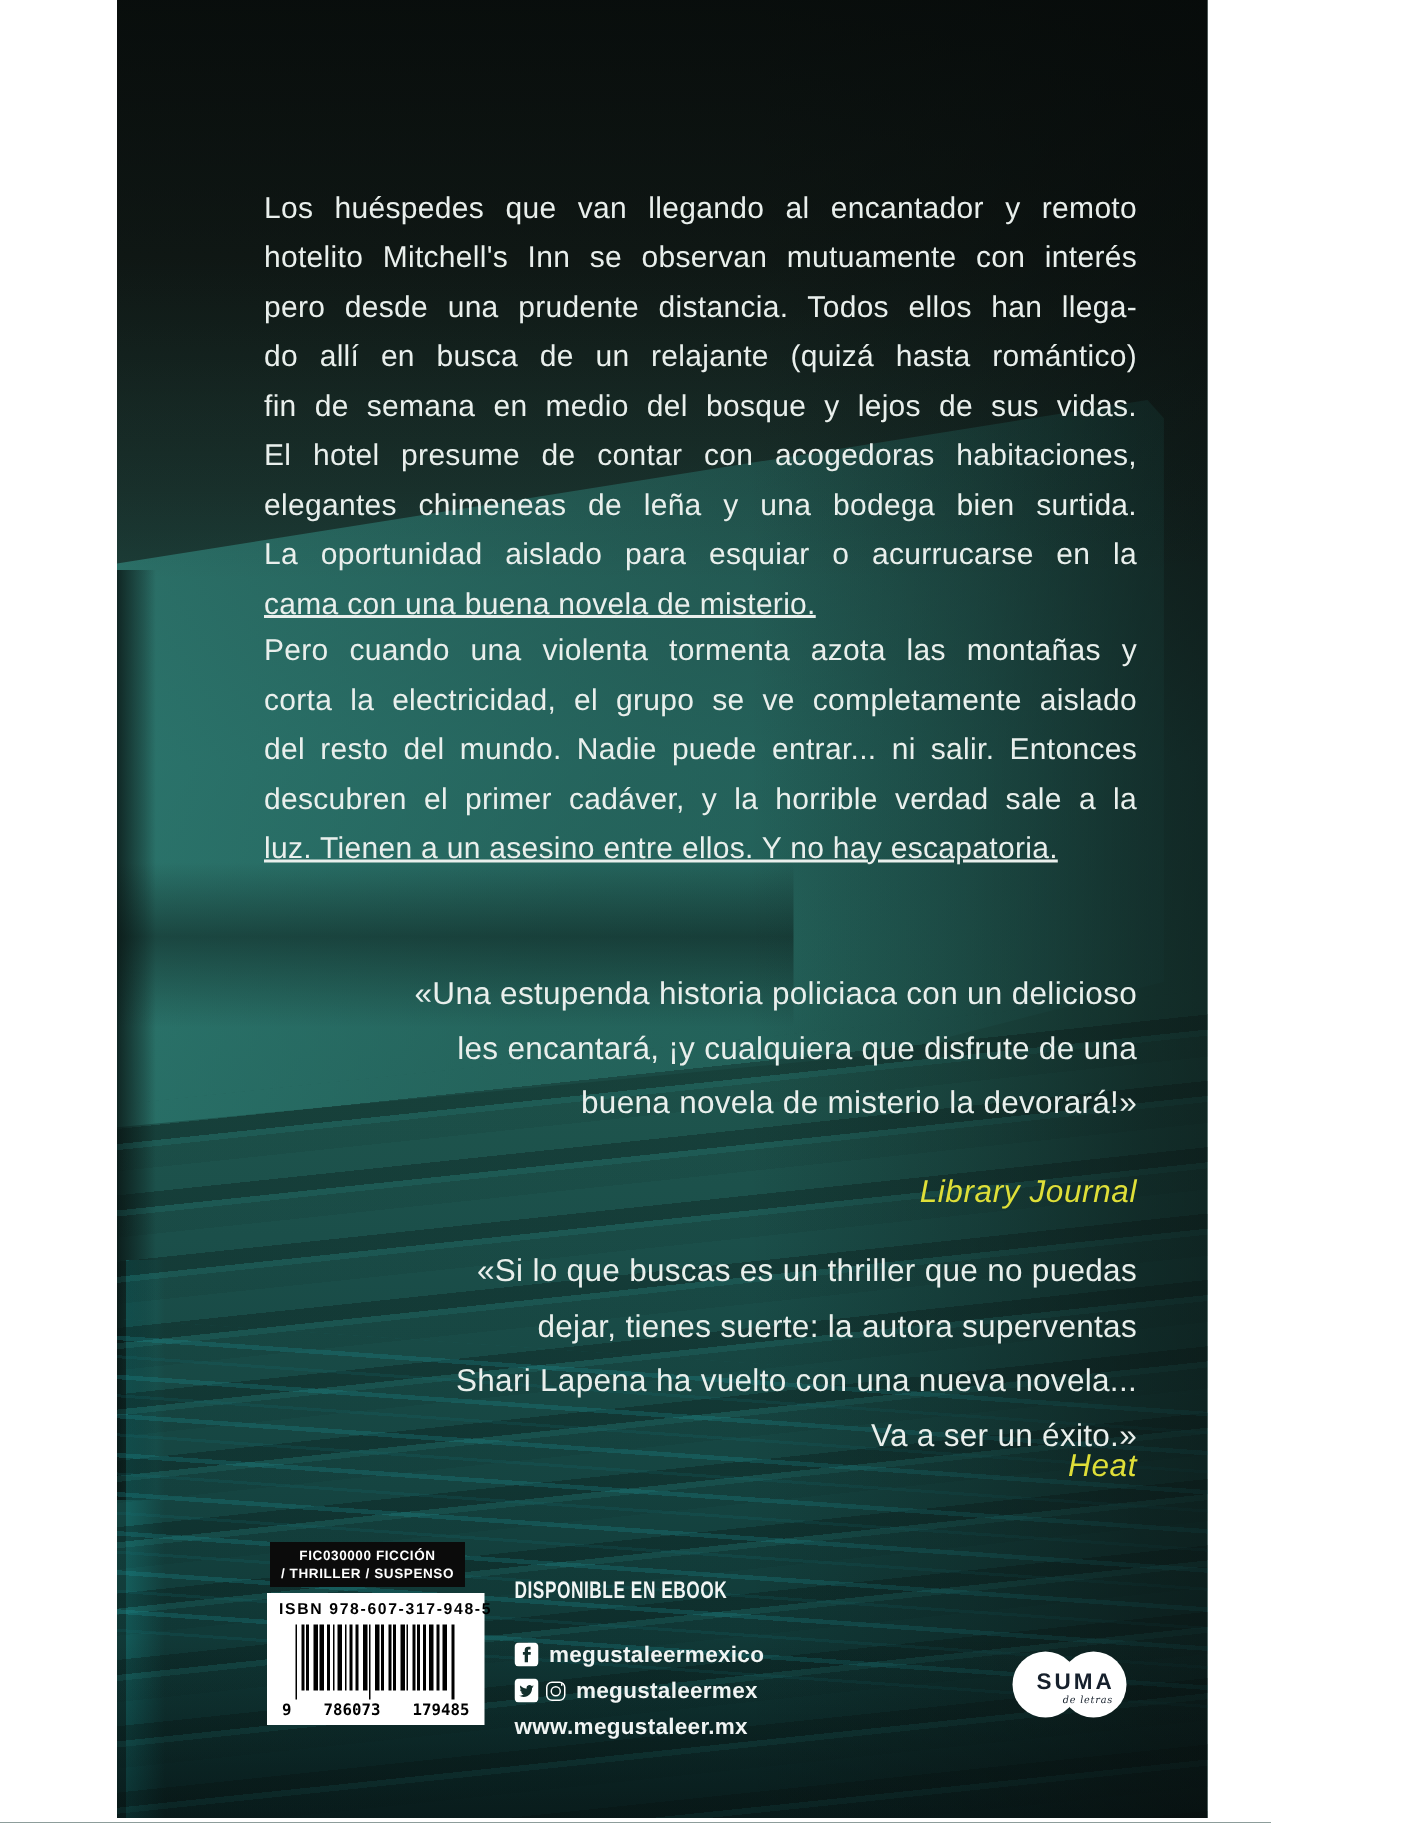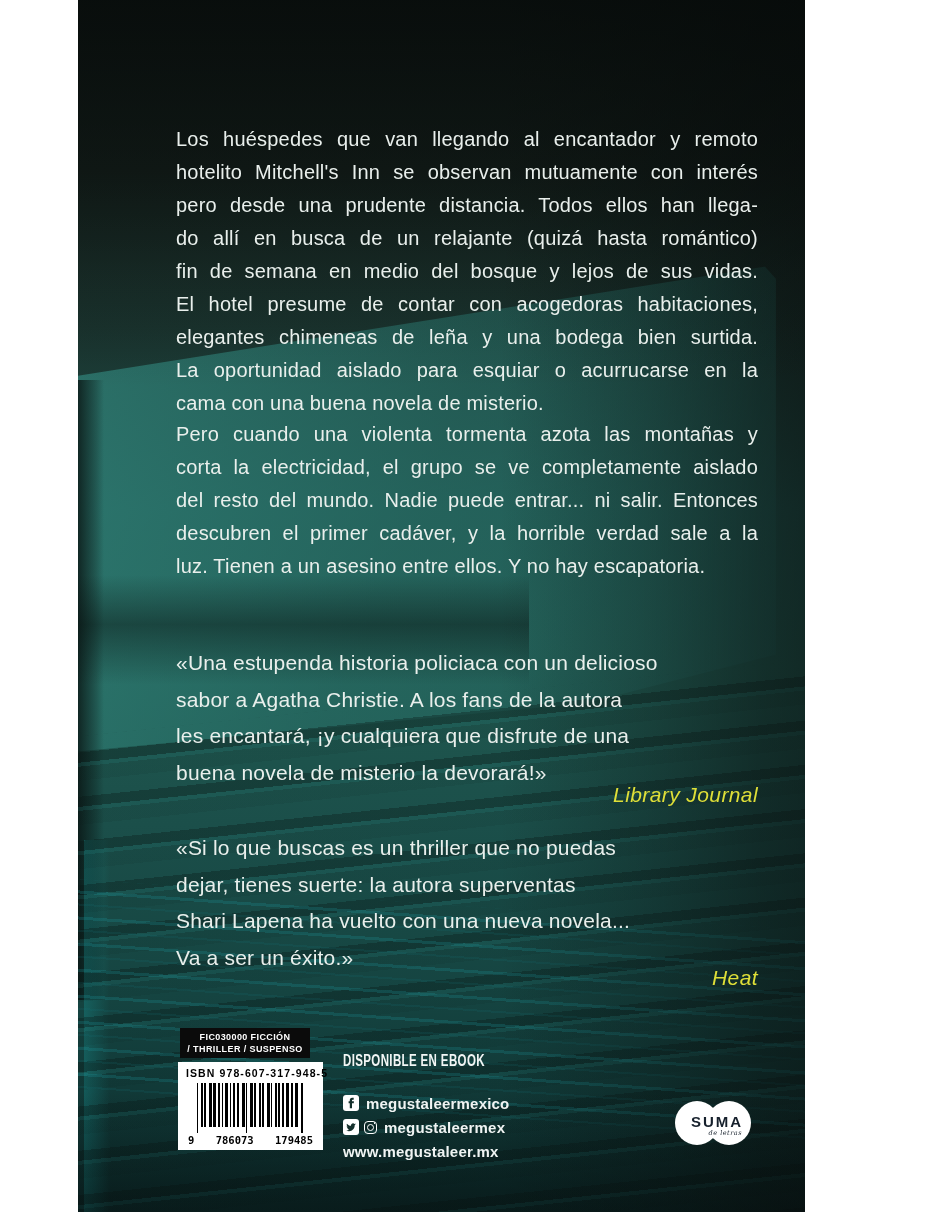--- a/index.html
+++ b/index.html
@@ -44,24 +44,24 @@
     background:repeating-linear-gradient(180deg,
       rgba(0,0,0,0) 0 11px, rgba(27,150,156,0.30) 11px 14px,
       rgba(0,0,0,0) 14px 24px, rgba(18,110,116,0.22) 24px 26px);}
   .bg-bottom{position:absolute;inset:0;
     background:linear-gradient(180deg, rgba(5,10,10,0) 90%, rgba(5,10,10,0.45) 100%);}
 
   
   .textcol{position:absolute;left:98px;width:582px;color:var(--text-white,#e9efec);}
   .synopsis{font-size:20px;line-height:33px;letter-spacing:.2px;}
   .jline{text-align:justify;text-align-last:justify;white-space:normal;}
-  .jline.last{text-align-last:left;}
+  .jline.last{text-align-last:left;text-decoration:underline;}
   .p1{top:123px;}
   .p2{top:418px;}
-  .quote{font-size:21px;line-height:36.5px;text-align:left;letter-spacing:.2px;}
+  .quote{font-size:21px;line-height:36.5px;text-align:right;letter-spacing:.2px;}
   .q1{top:645px;}
   .q2{top:830px;}
   .attribution{position:absolute;left:98px;width:582px;text-align:right;
     color:var(--accent-yellow,#dfdf38);font-style:italic;font-size:21px;letter-spacing:.4px;}
   .a1{top:783px;}
   .a2{top:966px;}
   .ital{margin-top:12px;}
 
   
   .genre-box{position:absolute;left:102px;top:1028px;width:130px;height:30px;
@@ -127,21 +127,20 @@
   <div class="textcol synopsis p2">
     <div class="jline">Pero cuando una violenta tormenta azota las montañas y</div>
     <div class="jline">corta la electricidad, el grupo se ve completamente aislado</div>
     <div class="jline">del resto del mundo. Nadie puede entrar... ni salir. Entonces</div>
     <div class="jline">descubren el primer cadáver, y la horrible verdad sale a la</div>
     <div class="jline last">luz. Tienen a un asesino entre ellos. Y no hay escapatoria.</div>
   </div>
 
   <div class="textcol quote q1">
     <div>«Una estupenda historia policiaca con un delicioso</div>
-    <div>sabor a Agatha Christie. A los fans de la autora</div>
     <div>les encantará, ¡y cualquiera que disfrute de una</div>
     <div>buena novela de misterio la devorará!»</div>
   </div>
   <div class="attribution a1">Library Journal</div>
 
   <div class="textcol quote q2">
     <div><span>«Si lo que buscas es un </span><span class="ital">thriller</span><span> que no puedas</span></div>
     <div>dejar, tienes suerte: la autora superventas</div>
     <div>Shari Lapena ha vuelto con una nueva novela...</div>
     <div>Va a ser un éxito.»</div>

